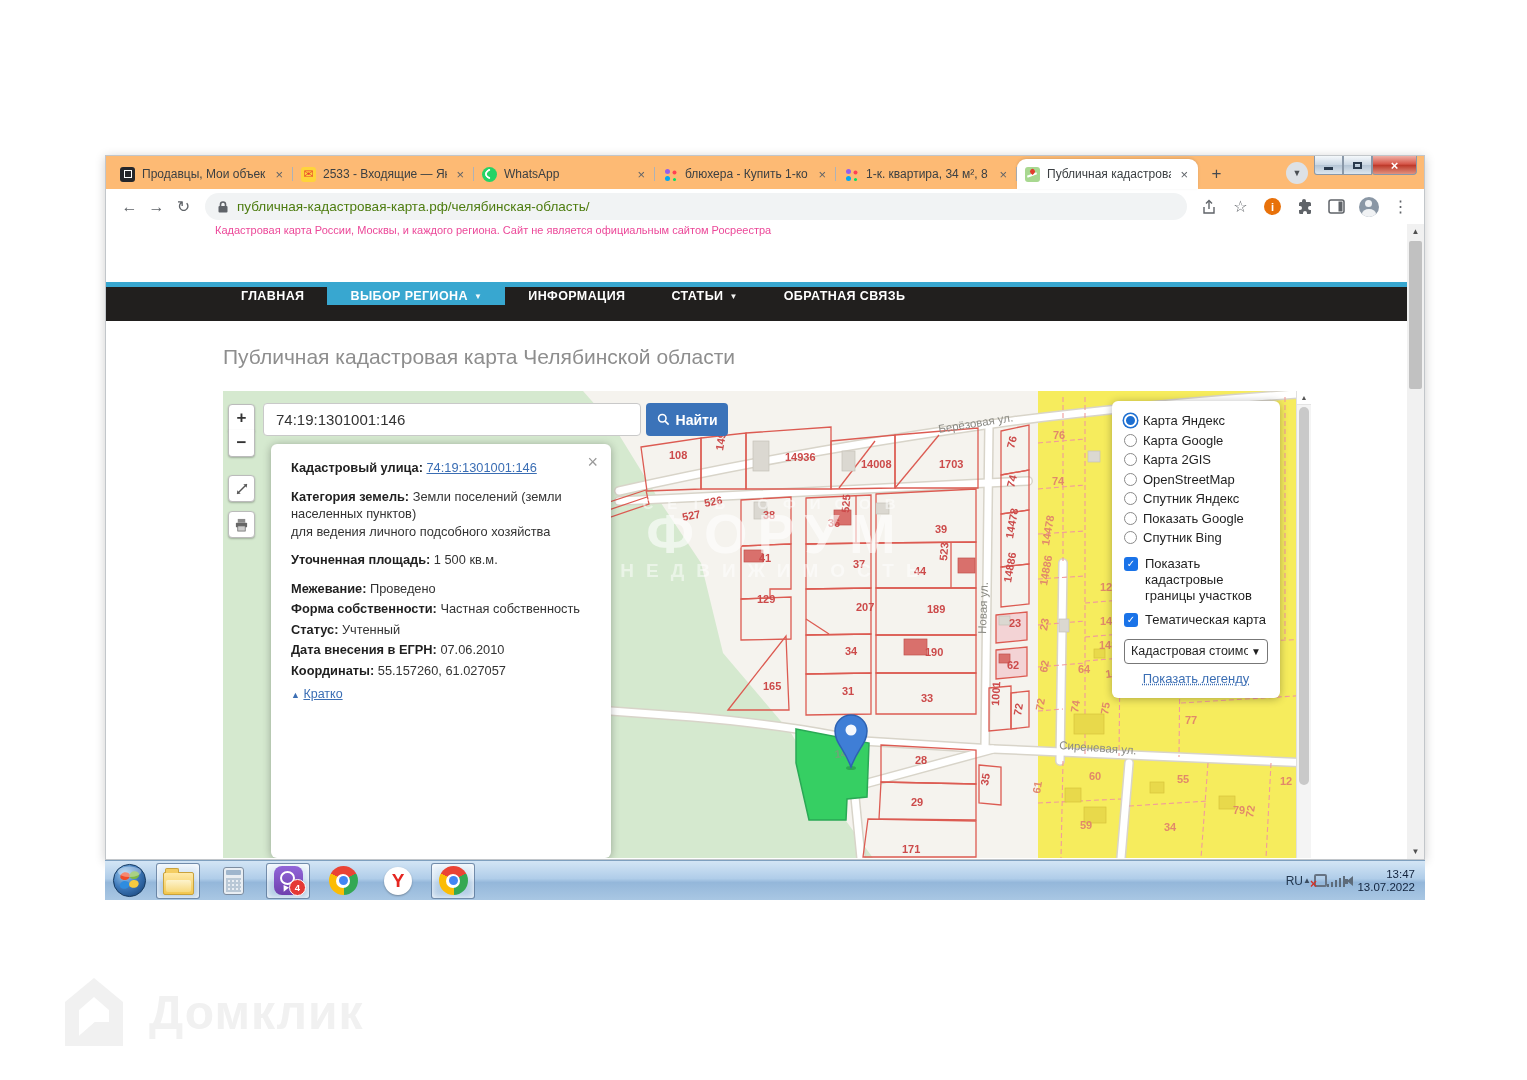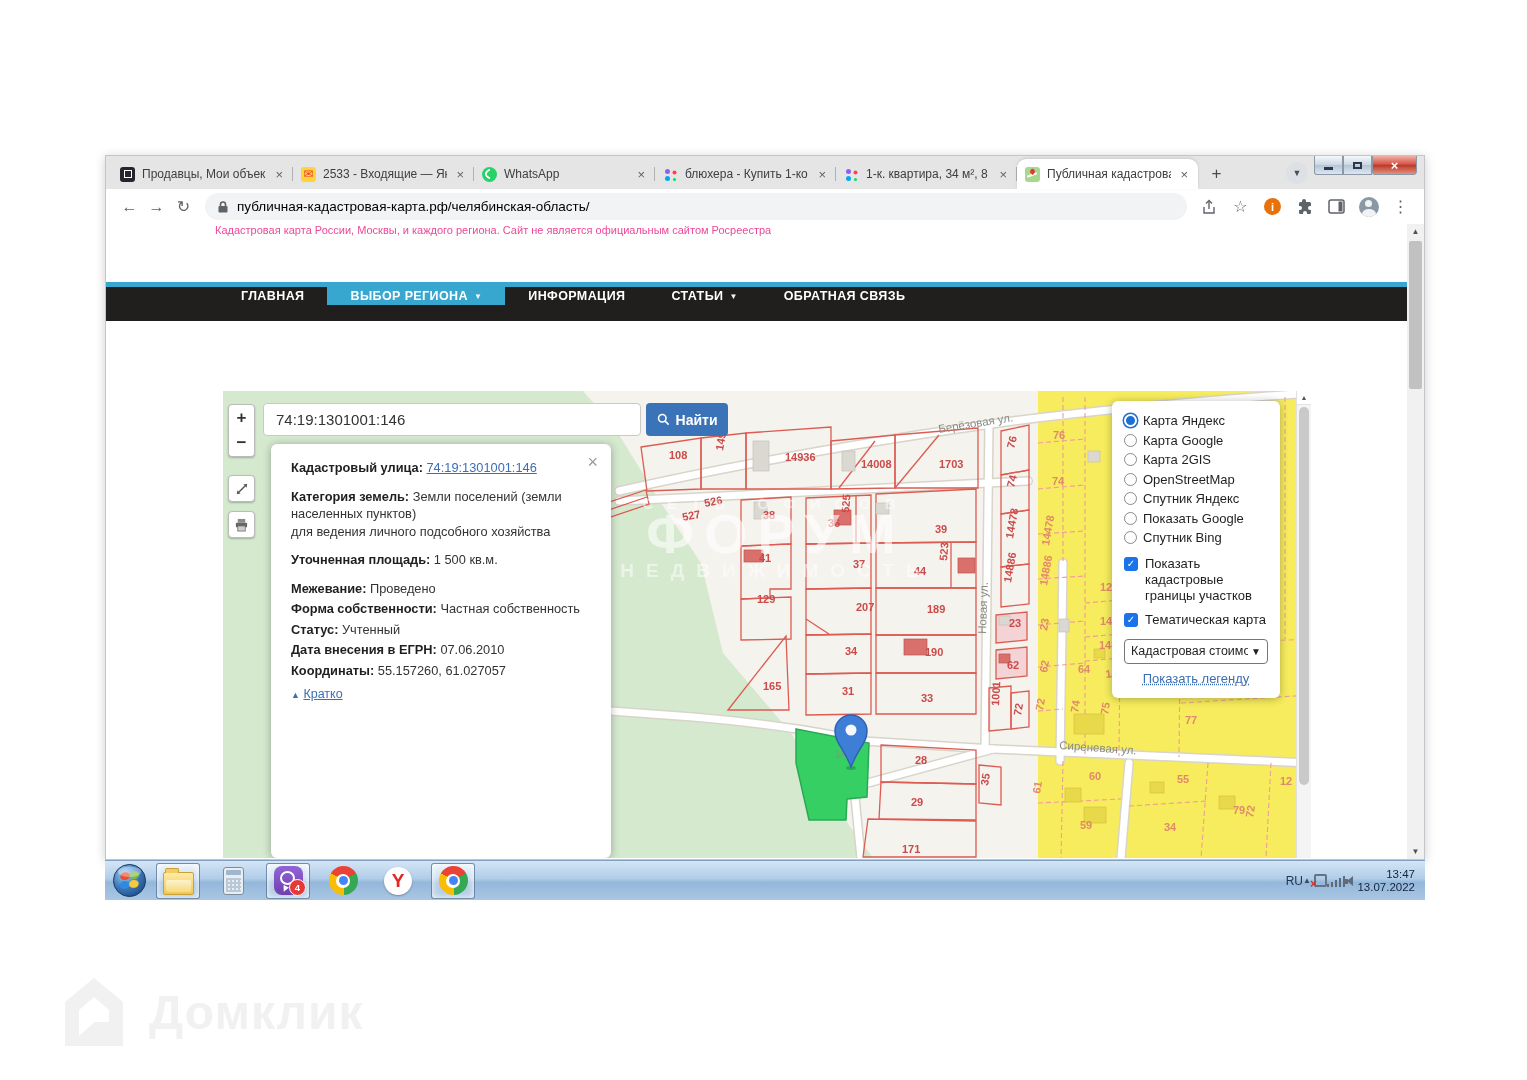--- a/index.html
+++ b/index.html
@@ -2,21 +2,21 @@
 <html><head>
 <meta charset="utf-8">
 <style>
   html,body{margin:0;padding:0;background:#fff;}
   .canvas{position:relative;width:1527px;height:1080px;background:#fff;overflow:hidden;
           font-family:"Liberation Sans",sans-serif;}
 
   
   .browser{position:absolute;left:105px;top:155px;width:1320px;height:705px;background:#fff;
            border:1px solid #c2c6ca;box-shadow:0 2px 10px rgba(0,0,0,.2);box-sizing:border-box;}
-  .tabstrip{position:relative;height:33px;background:#e5e5e5;display:flex;align-items:flex-end;}
+  .tabstrip{position:relative;height:33px;background:#fdba74;display:flex;align-items:flex-end;}
   #tabs{display:flex;height:30px;margin-left:6px;}
   .tab{width:181px;display:flex;align-items:center;gap:7px;padding:0 8px;font-size:12px;color:#3c4043;
        position:relative;border-radius:9px 9px 0 0;box-sizing:border-box;cursor:default;}
   .tab.active{background:#fff;box-shadow:0 -1px 3px rgba(0,0,0,.12);}
   .tab:not(.active)::after{content:"";position:absolute;right:0;top:8px;height:14px;width:1px;background:#aeb2b7;}
   .tab .title{flex:1;white-space:nowrap;overflow:hidden;}
   .tab .x{color:#5f6368;font-size:13px;padding:0 2px;}
   .fav{width:15px;height:15px;flex:none;position:relative;display:inline-flex;align-items:center;justify-content:center;}
   .fav-dark-app{background:#24262b;border-radius:3px;}
   .fav-dark-app::before{content:"";width:6px;height:6px;border:1.5px solid #fff;}
@@ -40,21 +40,21 @@
   .wc.min{border-radius:0 0 0 3px;}
   .wc.close{width:45px;border-radius:0 0 4px 3px;color:#fff;font-weight:bold;font-size:13px;
             background:linear-gradient(#f0b0a6,#d65649 45%,#bd3a2b 52%,#e2927e);}
   .minbar{width:9px;height:3px;background:#29394c;margin-top:6px;}
   .maxbox{width:9px;height:7px;border:2px solid #29394c;box-sizing:border-box;}
 
   .toolbar{height:35px;display:flex;align-items:center;padding:0 10px;border-bottom:1px solid #e2e4e7;}
   .nav-ic{font-size:16px;color:#5f6368;width:27px;text-align:center;flex:none;}
   .addr{flex:1;height:27px;background:#f1f3f4;border-radius:14px;display:flex;align-items:center;
         padding:0 12px;gap:8px;margin:0 8px;min-width:0;}
-  .addr .url{font-size:13.5px;color:#000000;white-space:nowrap;overflow:hidden;}
+  .addr .url{font-size:13.5px;color:#4d7c0f;white-space:nowrap;overflow:hidden;}
   .tb-right{display:flex;align-items:center;gap:5px;}
   .tb-right>span{width:27px;display:flex;justify-content:center;align-items:center;color:#5f6368;font-size:16px;}
   .ext-i{width:17px;height:17px;border-radius:50%;background:#e8710a;color:#fff;font-size:11px;font-weight:bold;
          display:flex;align-items:center;justify-content:center;}
   .avatar{width:20px;height:20px;border-radius:50%;background:#8a97a5;position:relative;overflow:hidden;}
   .avatar::before{content:"";position:absolute;left:6.5px;top:3.5px;width:7px;height:7px;border-radius:50%;background:#f0f2f4;}
   .avatar::after{content:"";position:absolute;left:3px;top:12px;width:14px;height:10px;border-radius:50% 50% 0 0;background:#f0f2f4;}
 
   
   .content{position:absolute;left:0;right:0;top:68px;bottom:0;background:#fff;overflow:hidden;}
@@ -281,20 +281,21 @@
             <div class="navitem">
               <span>СТАТЬИ</span>
               <span class="chev">▼</span>
             </div>
             <div class="navitem">
               <span>ОБРАТНАЯ СВЯЗЬ</span>
             </div>
           </div>
       </div>
 
+      <div class="pagetitle">Публичная кадастровая карта Челябинской области</div>
 
       <div class="map">
         <svg class="base" width="1088" height="467" viewBox="0 0 1088 467">
           <rect x="0" y="0" width="1088" height="467" fill="#f5f3ee"></rect>
           <polygon points="0,0 360,0 390,34 438,112 478,172 500,262 568,342 610,412 650,467 0,467" fill="#d5e9cf"></polygon>
           <rect x="815" y="0" width="273" height="467" fill="#f5ec50" opacity="0.92"></rect>
 
           <g stroke="#d8d4c9" stroke-width="10" fill="none" stroke-linecap="round">
             <path d="M396,100 C520,72 660,48 790,30 C900,16 1000,8 1088,2"></path>
             <path d="M396,110 L805,90"></path>

